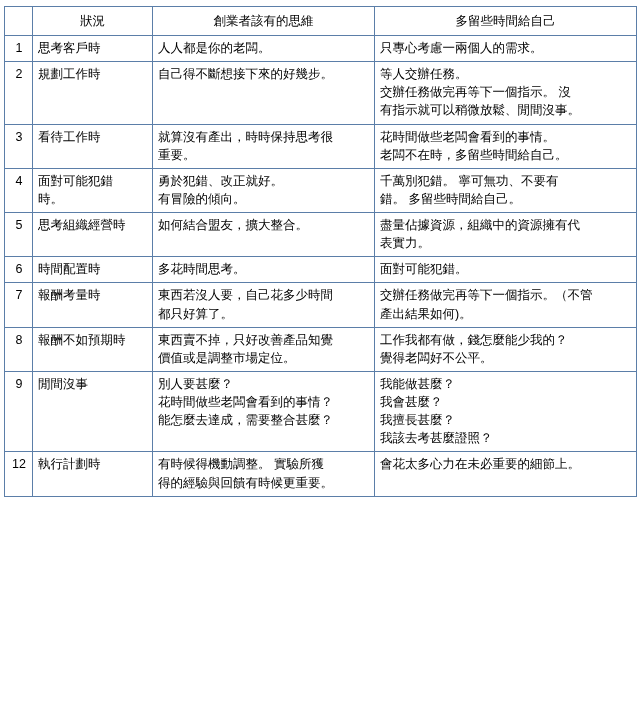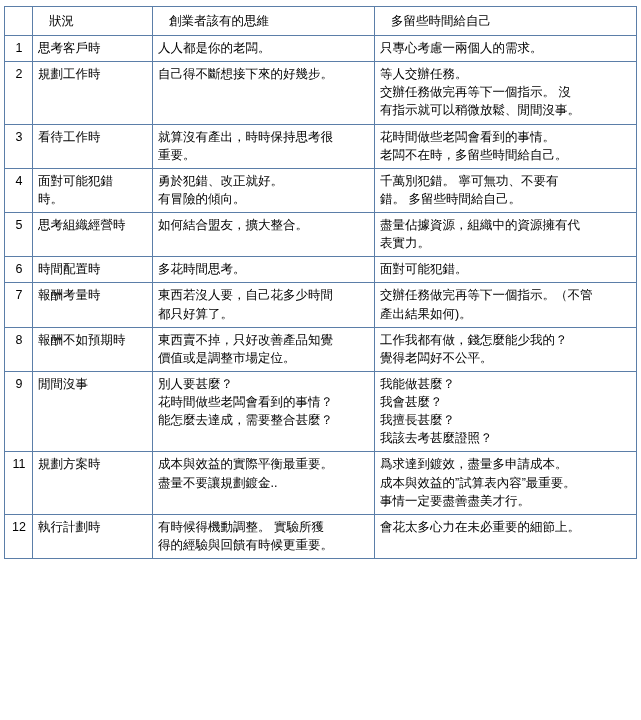--- a/index.html
+++ b/index.html
@@ -34,21 +34,21 @@
 
   table.grid th, table.grid td {
     border: 1px solid #5b7ea8;
     vertical-align: top;
     padding: 3px 4px 4px 5px;
     font-size: 12.5px;
     line-height: 1.45;
     font-family: "Liberation Sans", "DejaVu Sans", sans-serif;
   }
   table.grid thead th {
-    text-align: left;
+    text-align: center;
     vertical-align: middle;
     font-weight: normal;
     height: 24px;
     padding: 2px 16px;
   }
   td.num {
     text-align: center;
     vertical-align: top;
     padding-top: 3px;
     font-size: 12.5px;
@@ -199,35 +199,20 @@
             <p>能怎麼去達成，需要整合甚麼？</p>
           </td>
           <td class="cell">
             <p>我能做甚麼？</p>
             <p>我會甚麼？</p>
             <p>我擅長甚麼？</p>
             <p>我該去考甚麼證照？</p>
           </td>
         </tr>
         <tr>
-          <td class="num">11</td>
-          <td class="cell">
-            <p>規劃方案時</p>
-          </td>
-          <td class="cell">
-            <p>成本與效益的實際平衡最重要。</p>
-            <p>盡量不要讓規劃鍍金..</p>
-          </td>
-          <td class="cell">
-            <p>爲求達到鍍效，盡量多申請成本。</p>
-            <p>成本與效益的”試算表內容”最重要。</p>
-            <p>事情一定要盡善盡美才行。</p>
-          </td>
-        </tr>
-        <tr>
           <td class="num">12</td>
           <td class="cell">
             <p>執行計劃時</p>
           </td>
           <td class="cell">
             <p>有時候得機動調整。 實驗所獲</p>
             <p>得的經驗與回饋有時候更重要。</p>
           </td>
           <td class="cell">
             <p>會花太多心力在未必重要的細節上。</p>

